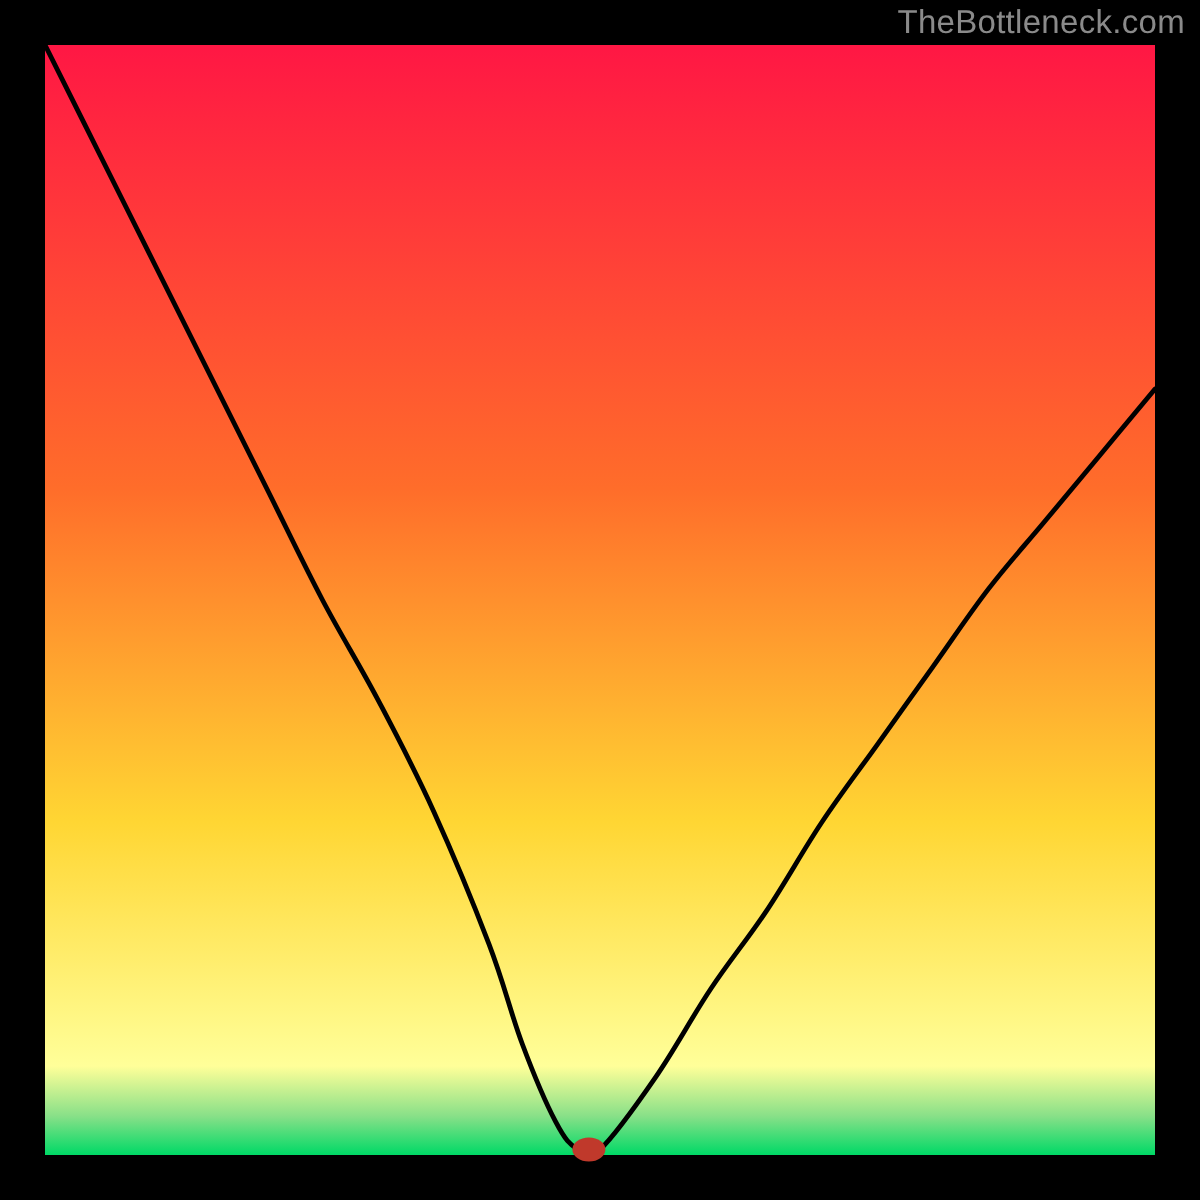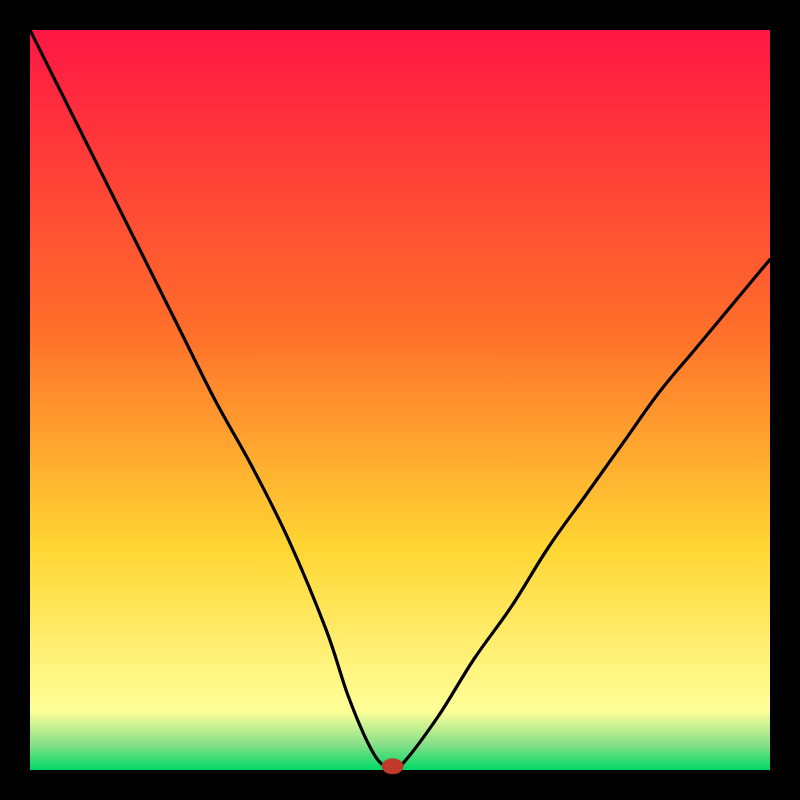--- a/index.html
+++ b/index.html
@@ -27,20 +27,21 @@
     z-index: 10;
   }
   svg {
     display: block;
   }
 </style>
 </head>
 <body>
 
 <div class="chart-wrapper">
+  <div class="watermark">TheBottleneck.com</div>
   <svg id="chart-svg" width="800" height="800" viewBox="0 0 800 800">
       <defs>
         <linearGradient id="bg-grad" x1="0" y1="0" x2="0" y2="1">
           <stop offset="0.00%" stop-color="#ff1744"></stop>
           <stop offset="40.00%" stop-color="#ff6d2a"></stop>
           <stop offset="40.00%" stop-color="#ff6d2a"></stop>
           <stop offset="70.00%" stop-color="#ffd633"></stop>
           <stop offset="70.00%" stop-color="#ffd633"></stop>
           <stop offset="92.00%" stop-color="#ffff99"></stop>
           <stop offset="92.00%" stop-color="#ffff99"></stop>

